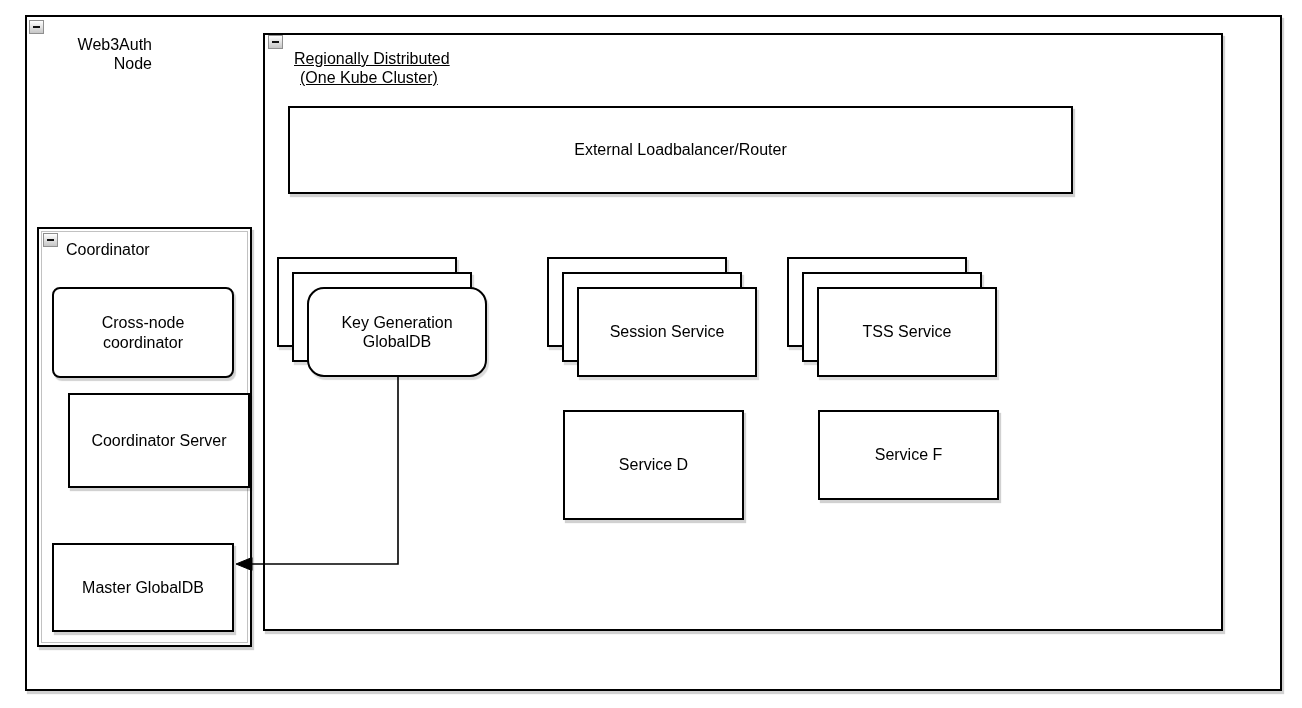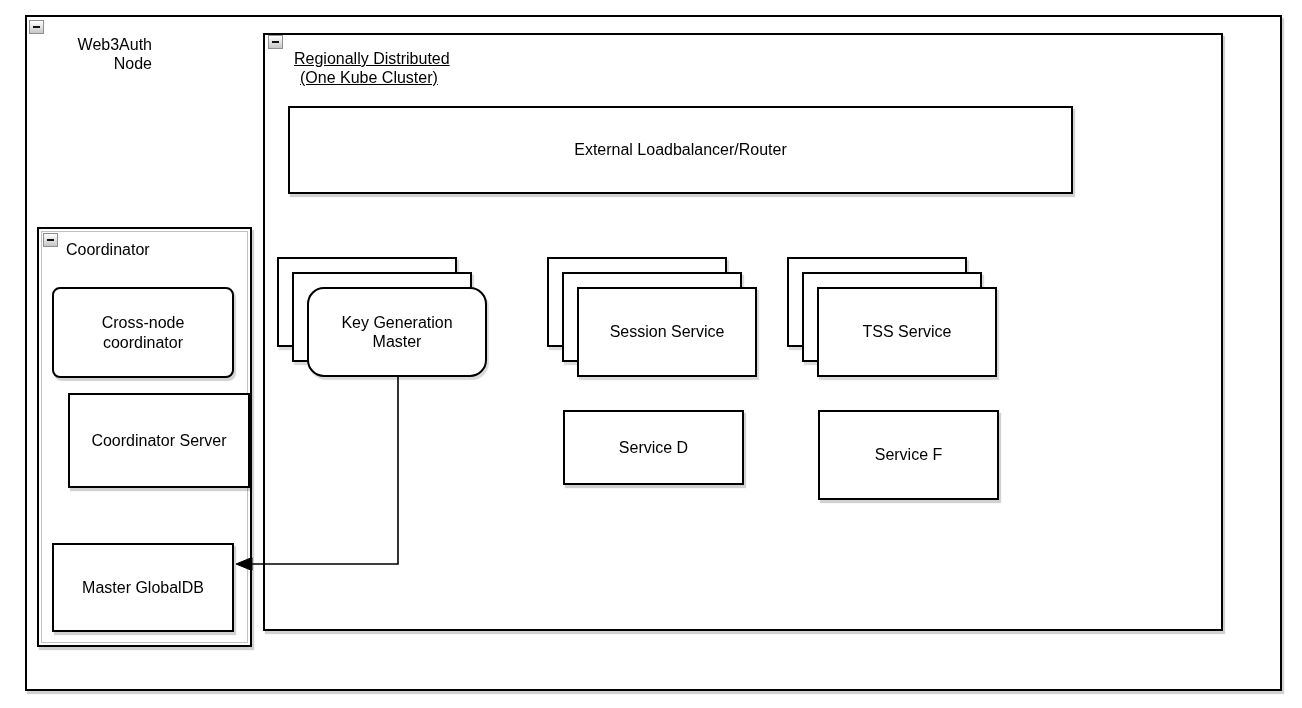--- a/index.html
+++ b/index.html
@@ -49,36 +49,36 @@
   <div class="inner-border" style="left:41px;top:231px;width:207px;height:412px;"></div>
 
   <div class="shape" style="left:288px;top:106px;width:785px;height:88px;">
     <div>External Loadbalancer/Router</div>
   </div>
 
   <div class="stackbox" style="left:277px;top:257px;"></div>
   <div class="stackbox" style="left:292px;top:272px;"></div>
   <div class="stackbox" style="left:307px;top:287px;border-radius:17px;">
     <div>Key Generation</div>
-    <div>Master</div>
+    <div>GlobalDB</div>
   </div>
 
   <div class="stackbox" style="left:547px;top:257px;"></div>
   <div class="stackbox" style="left:562px;top:272px;"></div>
   <div class="stackbox" style="left:577px;top:287px;">
     <div>Session Service</div>
   </div>
 
   <div class="stackbox" style="left:787px;top:257px;"></div>
   <div class="stackbox" style="left:802px;top:272px;"></div>
   <div class="stackbox" style="left:817px;top:287px;">
     <div>TSS Service</div>
   </div>
 
-  <div class="shape" style="left:563px;top:410px;width:181px;height:75px;">
+  <div class="shape" style="left:563px;top:410px;width:181px;height:110px;">
     <div>Service D</div>
   </div>
   <div class="shape" style="left:818px;top:410px;width:181px;height:90px;">
     <div>Service F</div>
   </div>
 
   <div class="shape" style="left:52px;top:287px;width:182px;height:91px;border-radius:8px;">
     <div>Cross-node</div>
     <div>coordinator</div>
   </div>

